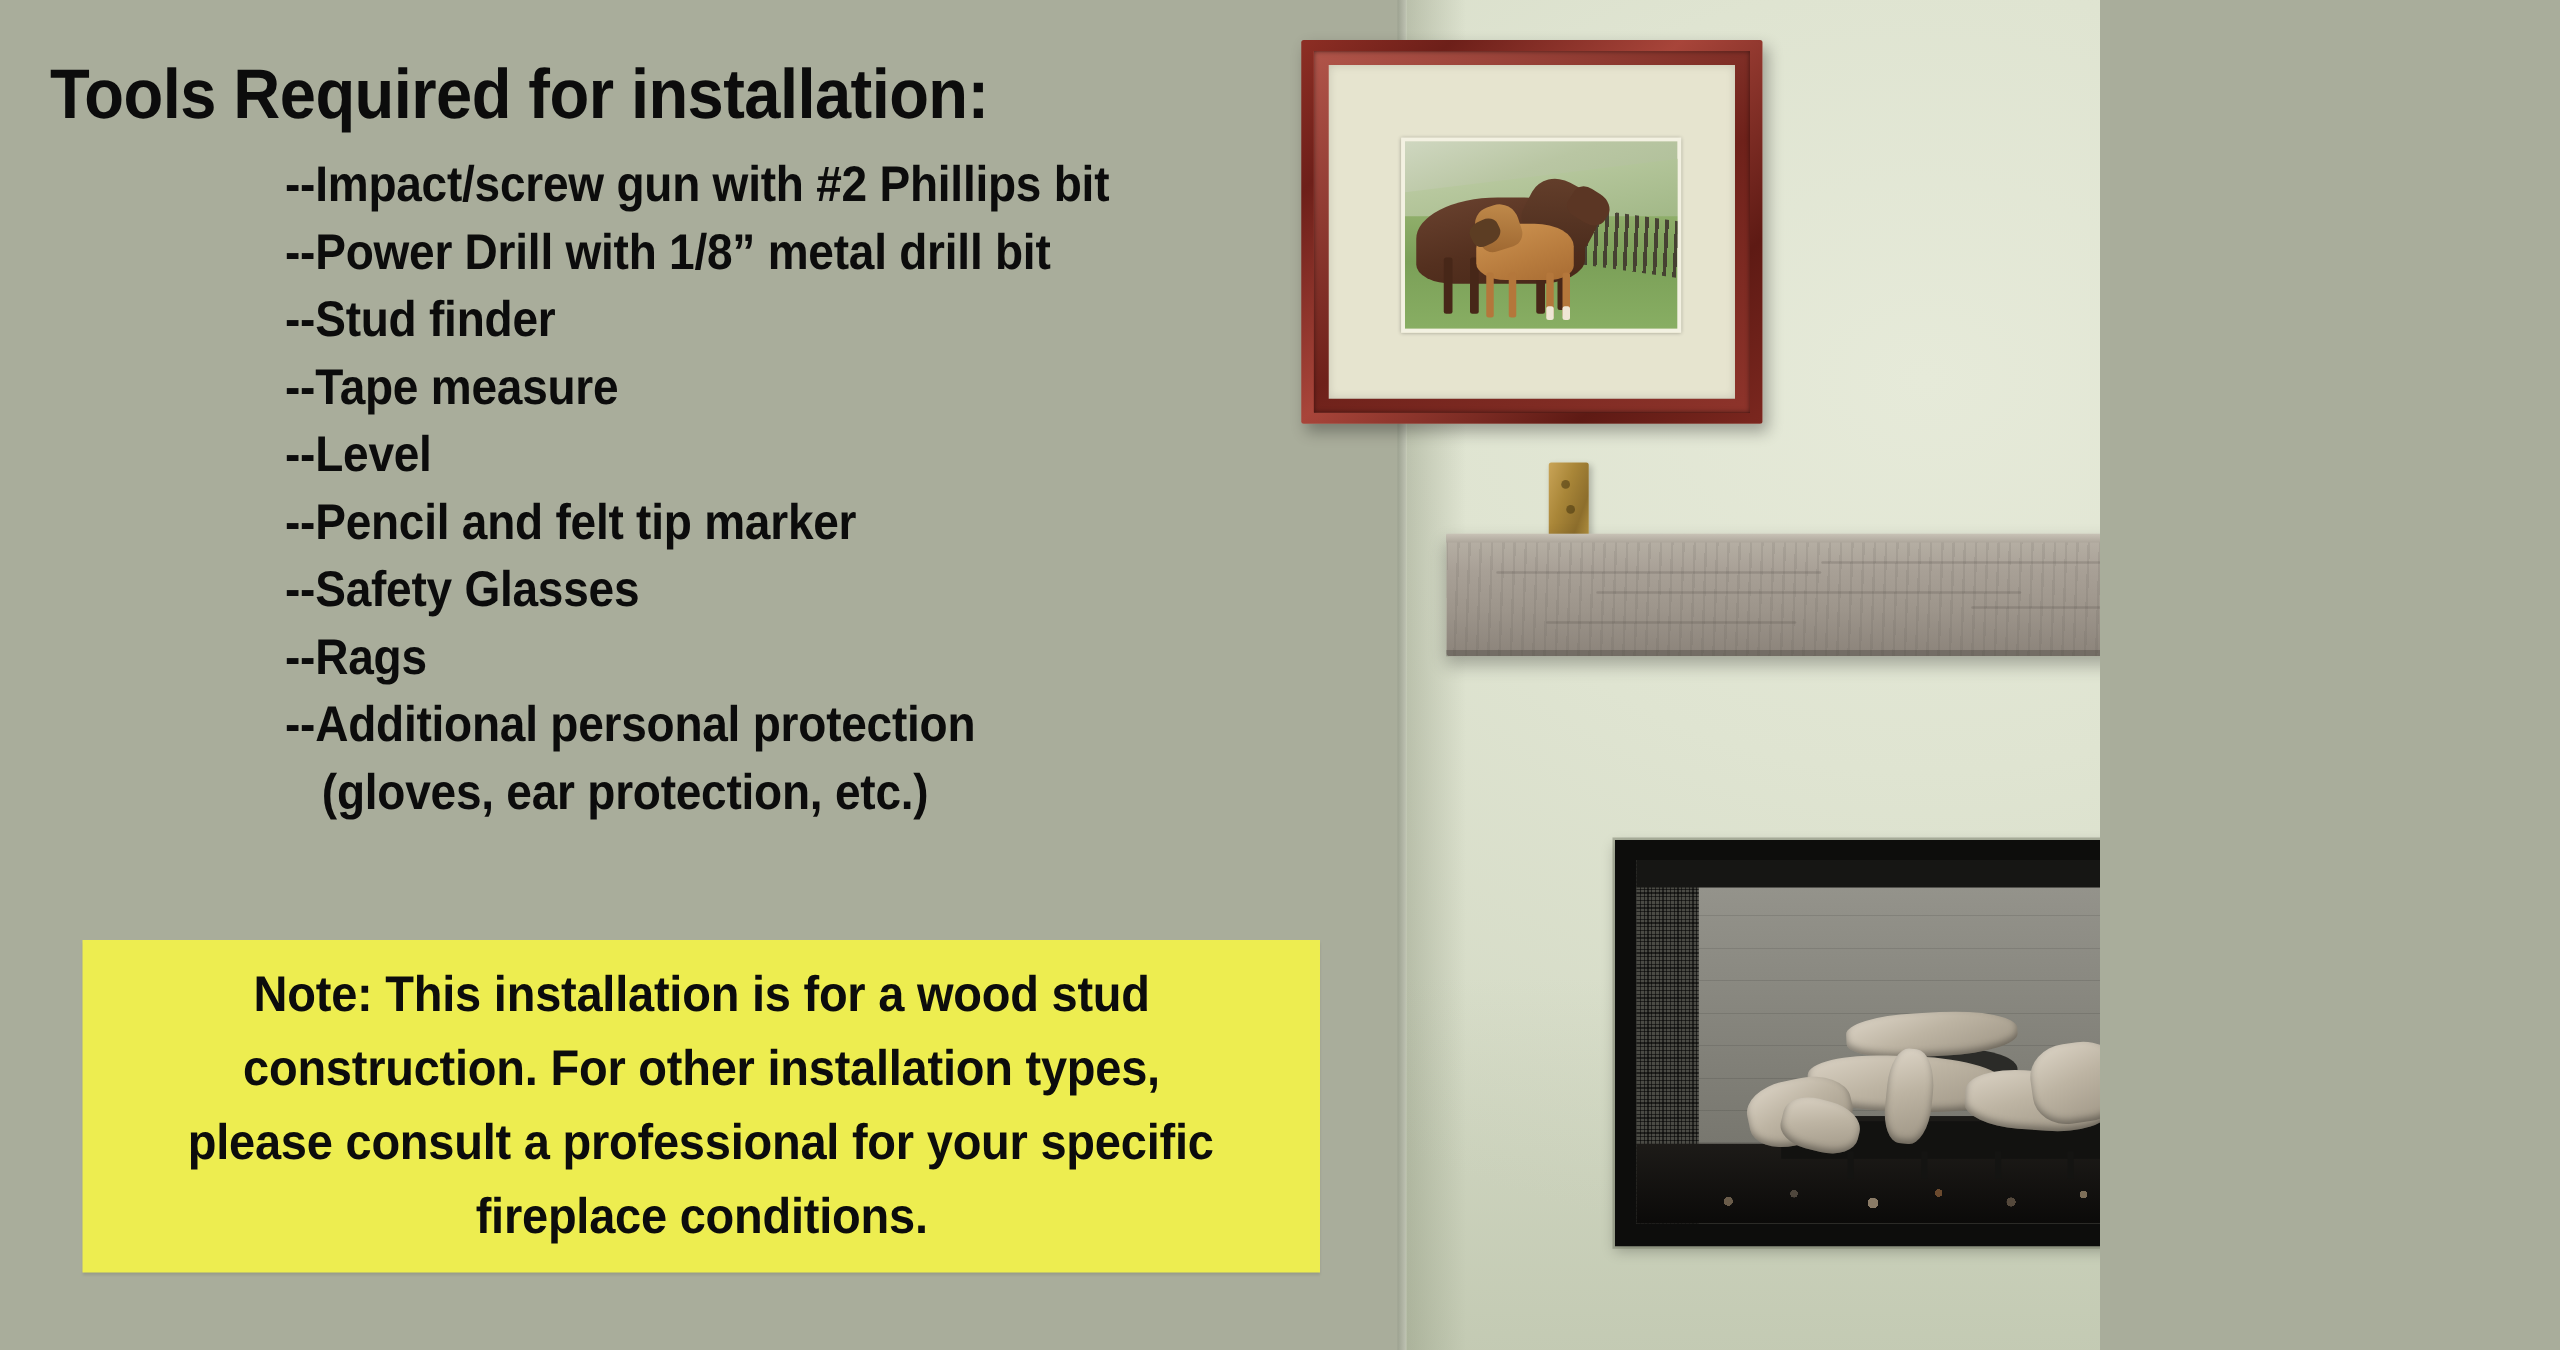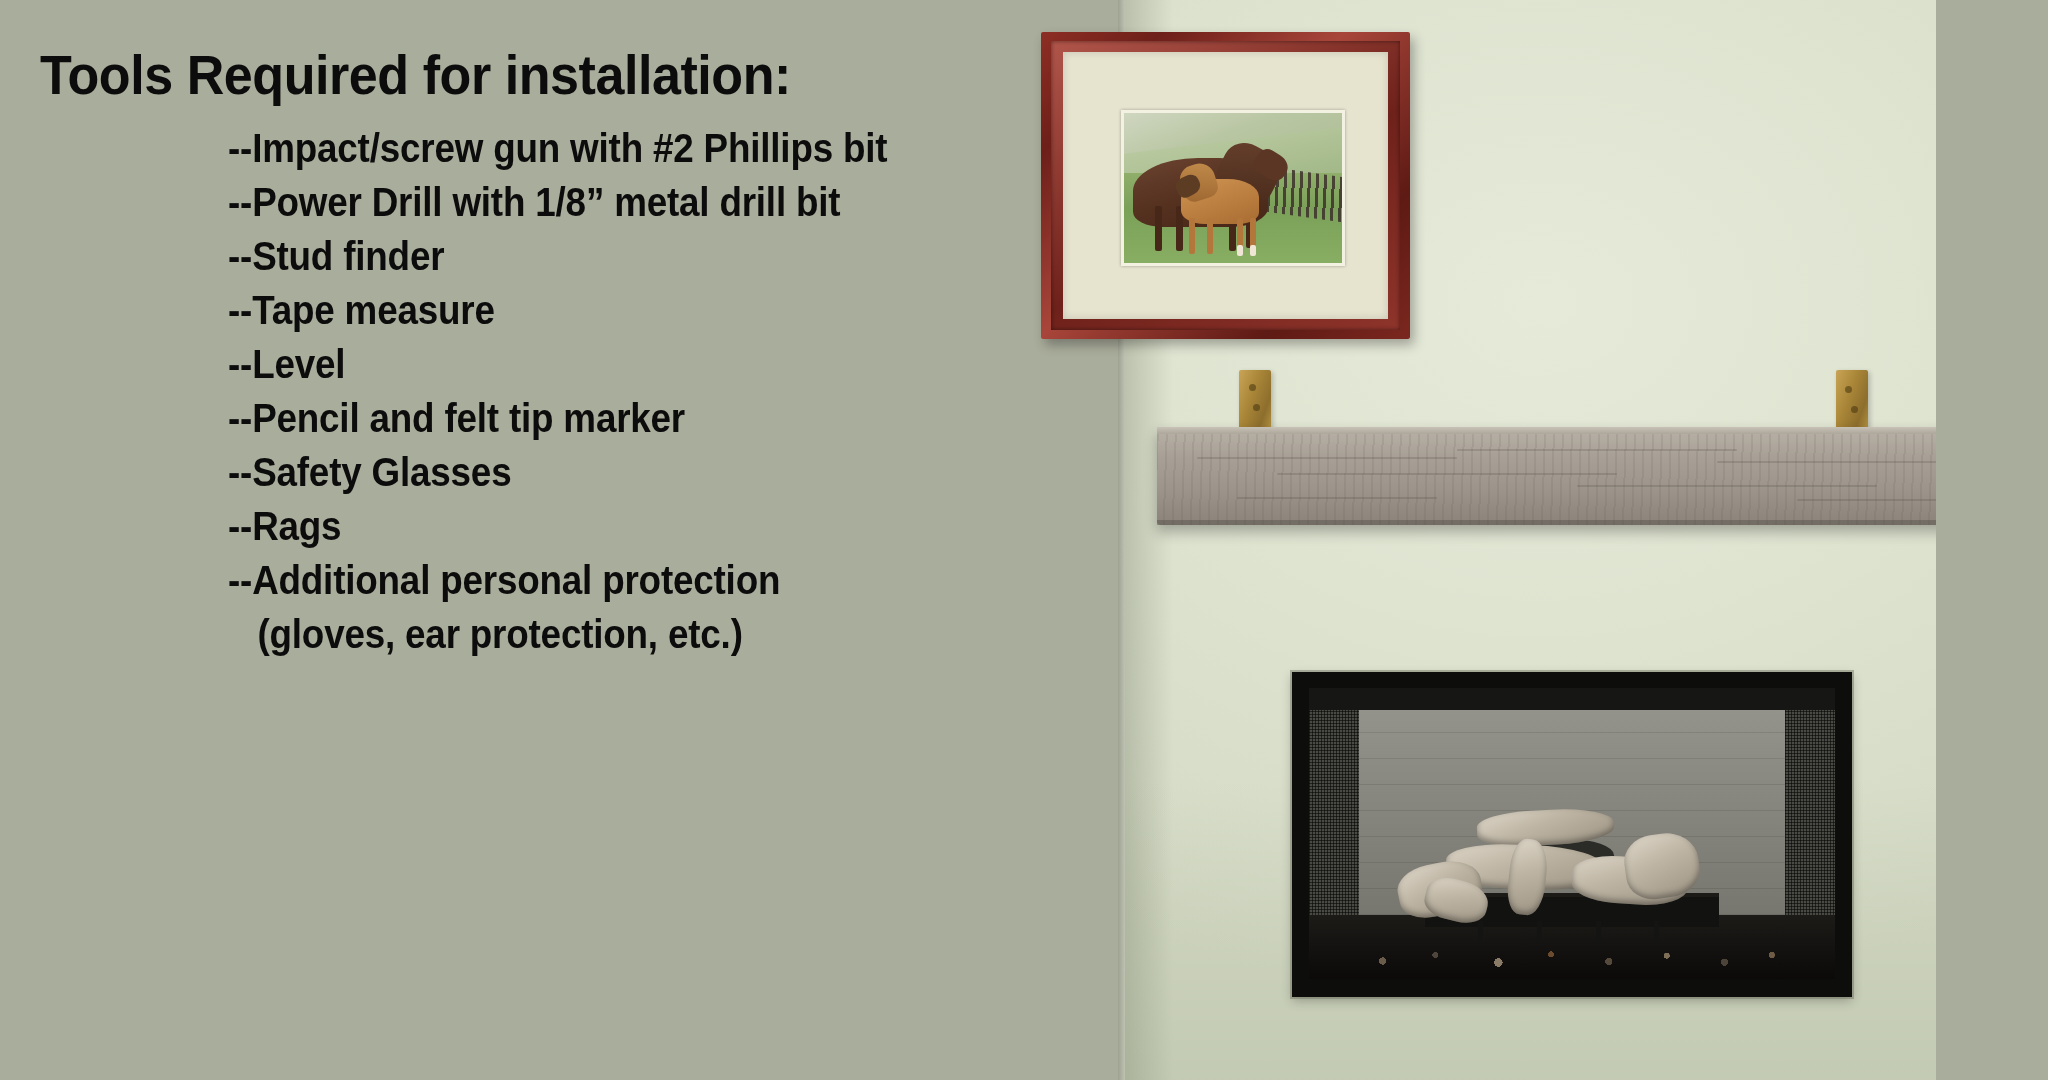--- a/index.html
+++ b/index.html
@@ -1,21 +1,21 @@
 <!DOCTYPE html>
 <html><head>
 <meta charset="utf-8">
 <style>
   html,body{margin:0;padding:0;}
   body{
     width:2048px;height:1080px;overflow:hidden;
     font-family:"Liberation Sans", sans-serif;
     background:#a9ad9b;
   }
-  #slide{position:relative;width:1936px;height:1080px;overflow:hidden;}
+  #slide{position:relative;width:1680px;height:1080px;overflow:hidden;}
 
   
   .left-panel{
     position:absolute;left:0;top:0;width:1125px;height:1080px;
     background:#a9ad9b;
   }
   .panel-divider{
     position:absolute;left:1118px;top:0;width:10px;height:1080px;
     background:linear-gradient(to right,#9da291 0%,#b7bbab 55%,#cfd3c3 100%);
   }
@@ -260,20 +260,26 @@
       <div class="tool-item">--Stud finder</div>
       <div class="tool-item">--Tape measure</div>
       <div class="tool-item">--Level</div>
       <div class="tool-item">--Pencil and felt tip marker</div>
       <div class="tool-item">--Safety Glasses</div>
       <div class="tool-item">--Rags</div>
       <div class="tool-item">--Additional personal protection</div>
       <div class="tool-item cont">(gloves, ear protection, etc.)</div>
     </div>
 
+    <div class="note-box">
+      <div class="note-line">Note: This installation is for a wood stud</div>
+      <div class="note-line">construction. For other installation types,</div>
+      <div class="note-line">please consult a professional for your specific</div>
+      <div class="note-line">fireplace conditions.</div>
+    </div>
   </div>
 
   <div class="panel-divider"></div>
 
   <div class="right-panel">
     <div class="wall-corner"></div>
     <div class="wall-shade-bottom"></div>
   </div>
 
   <div class="corbel left">

